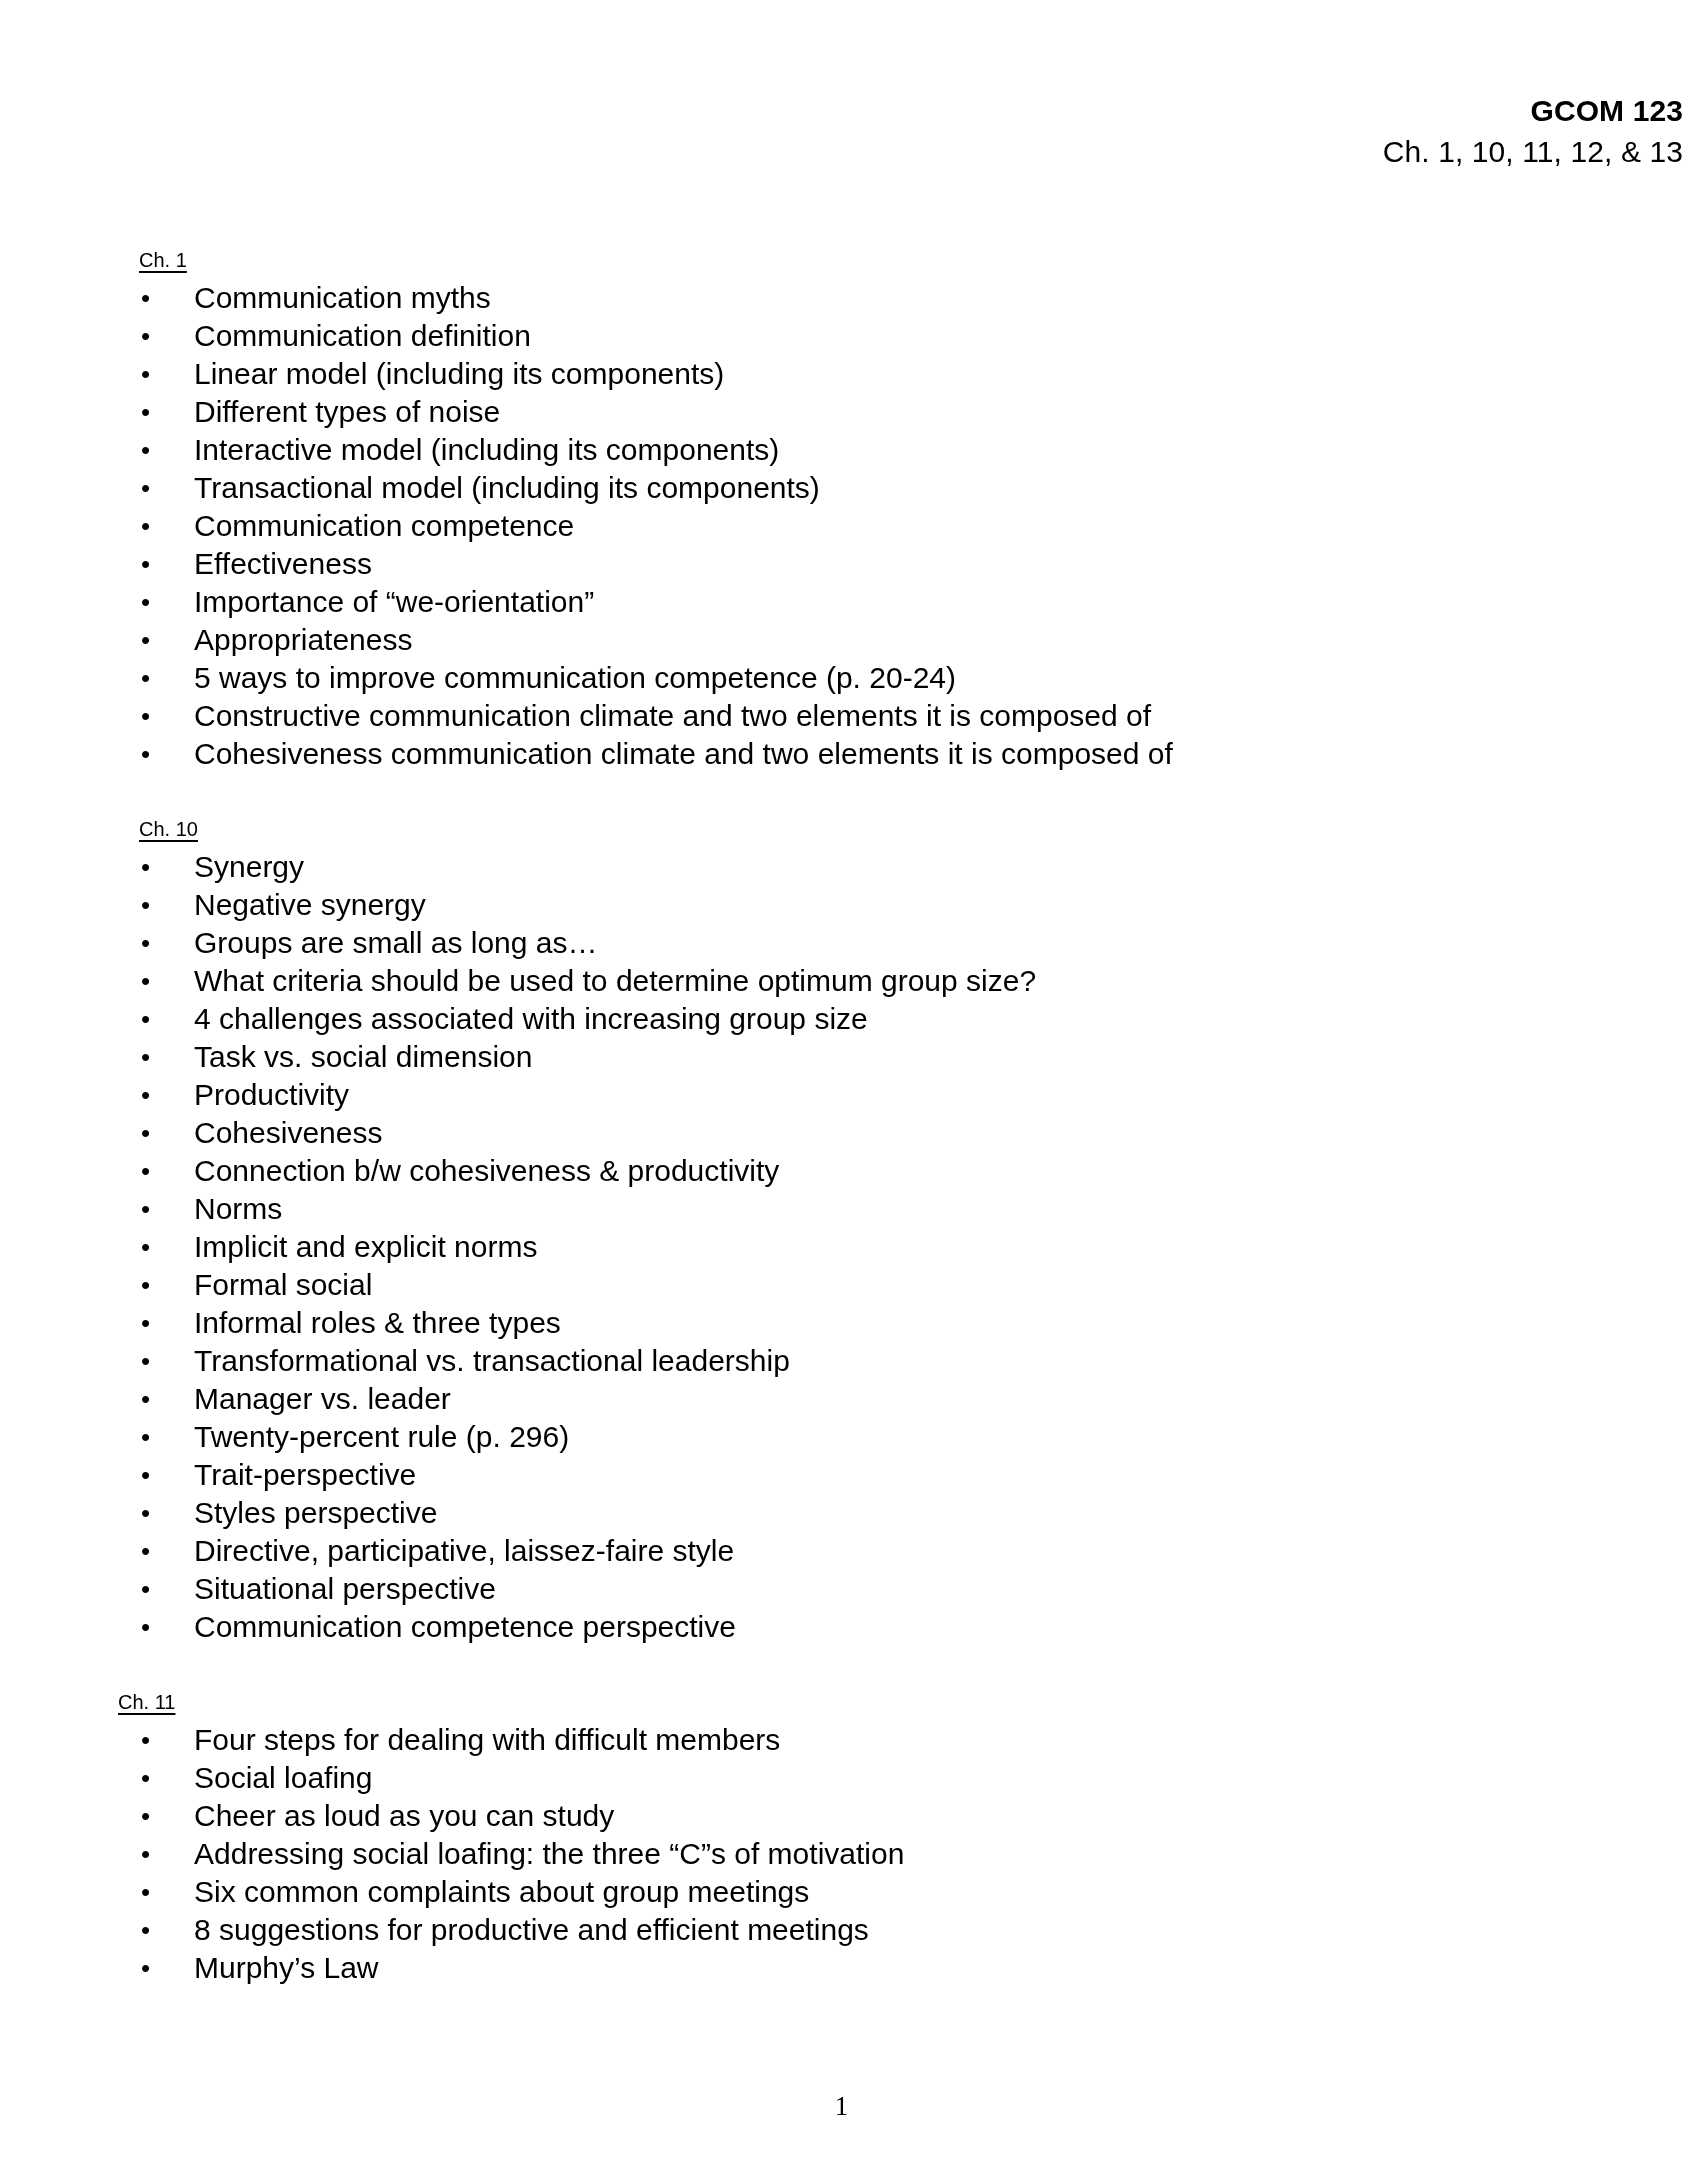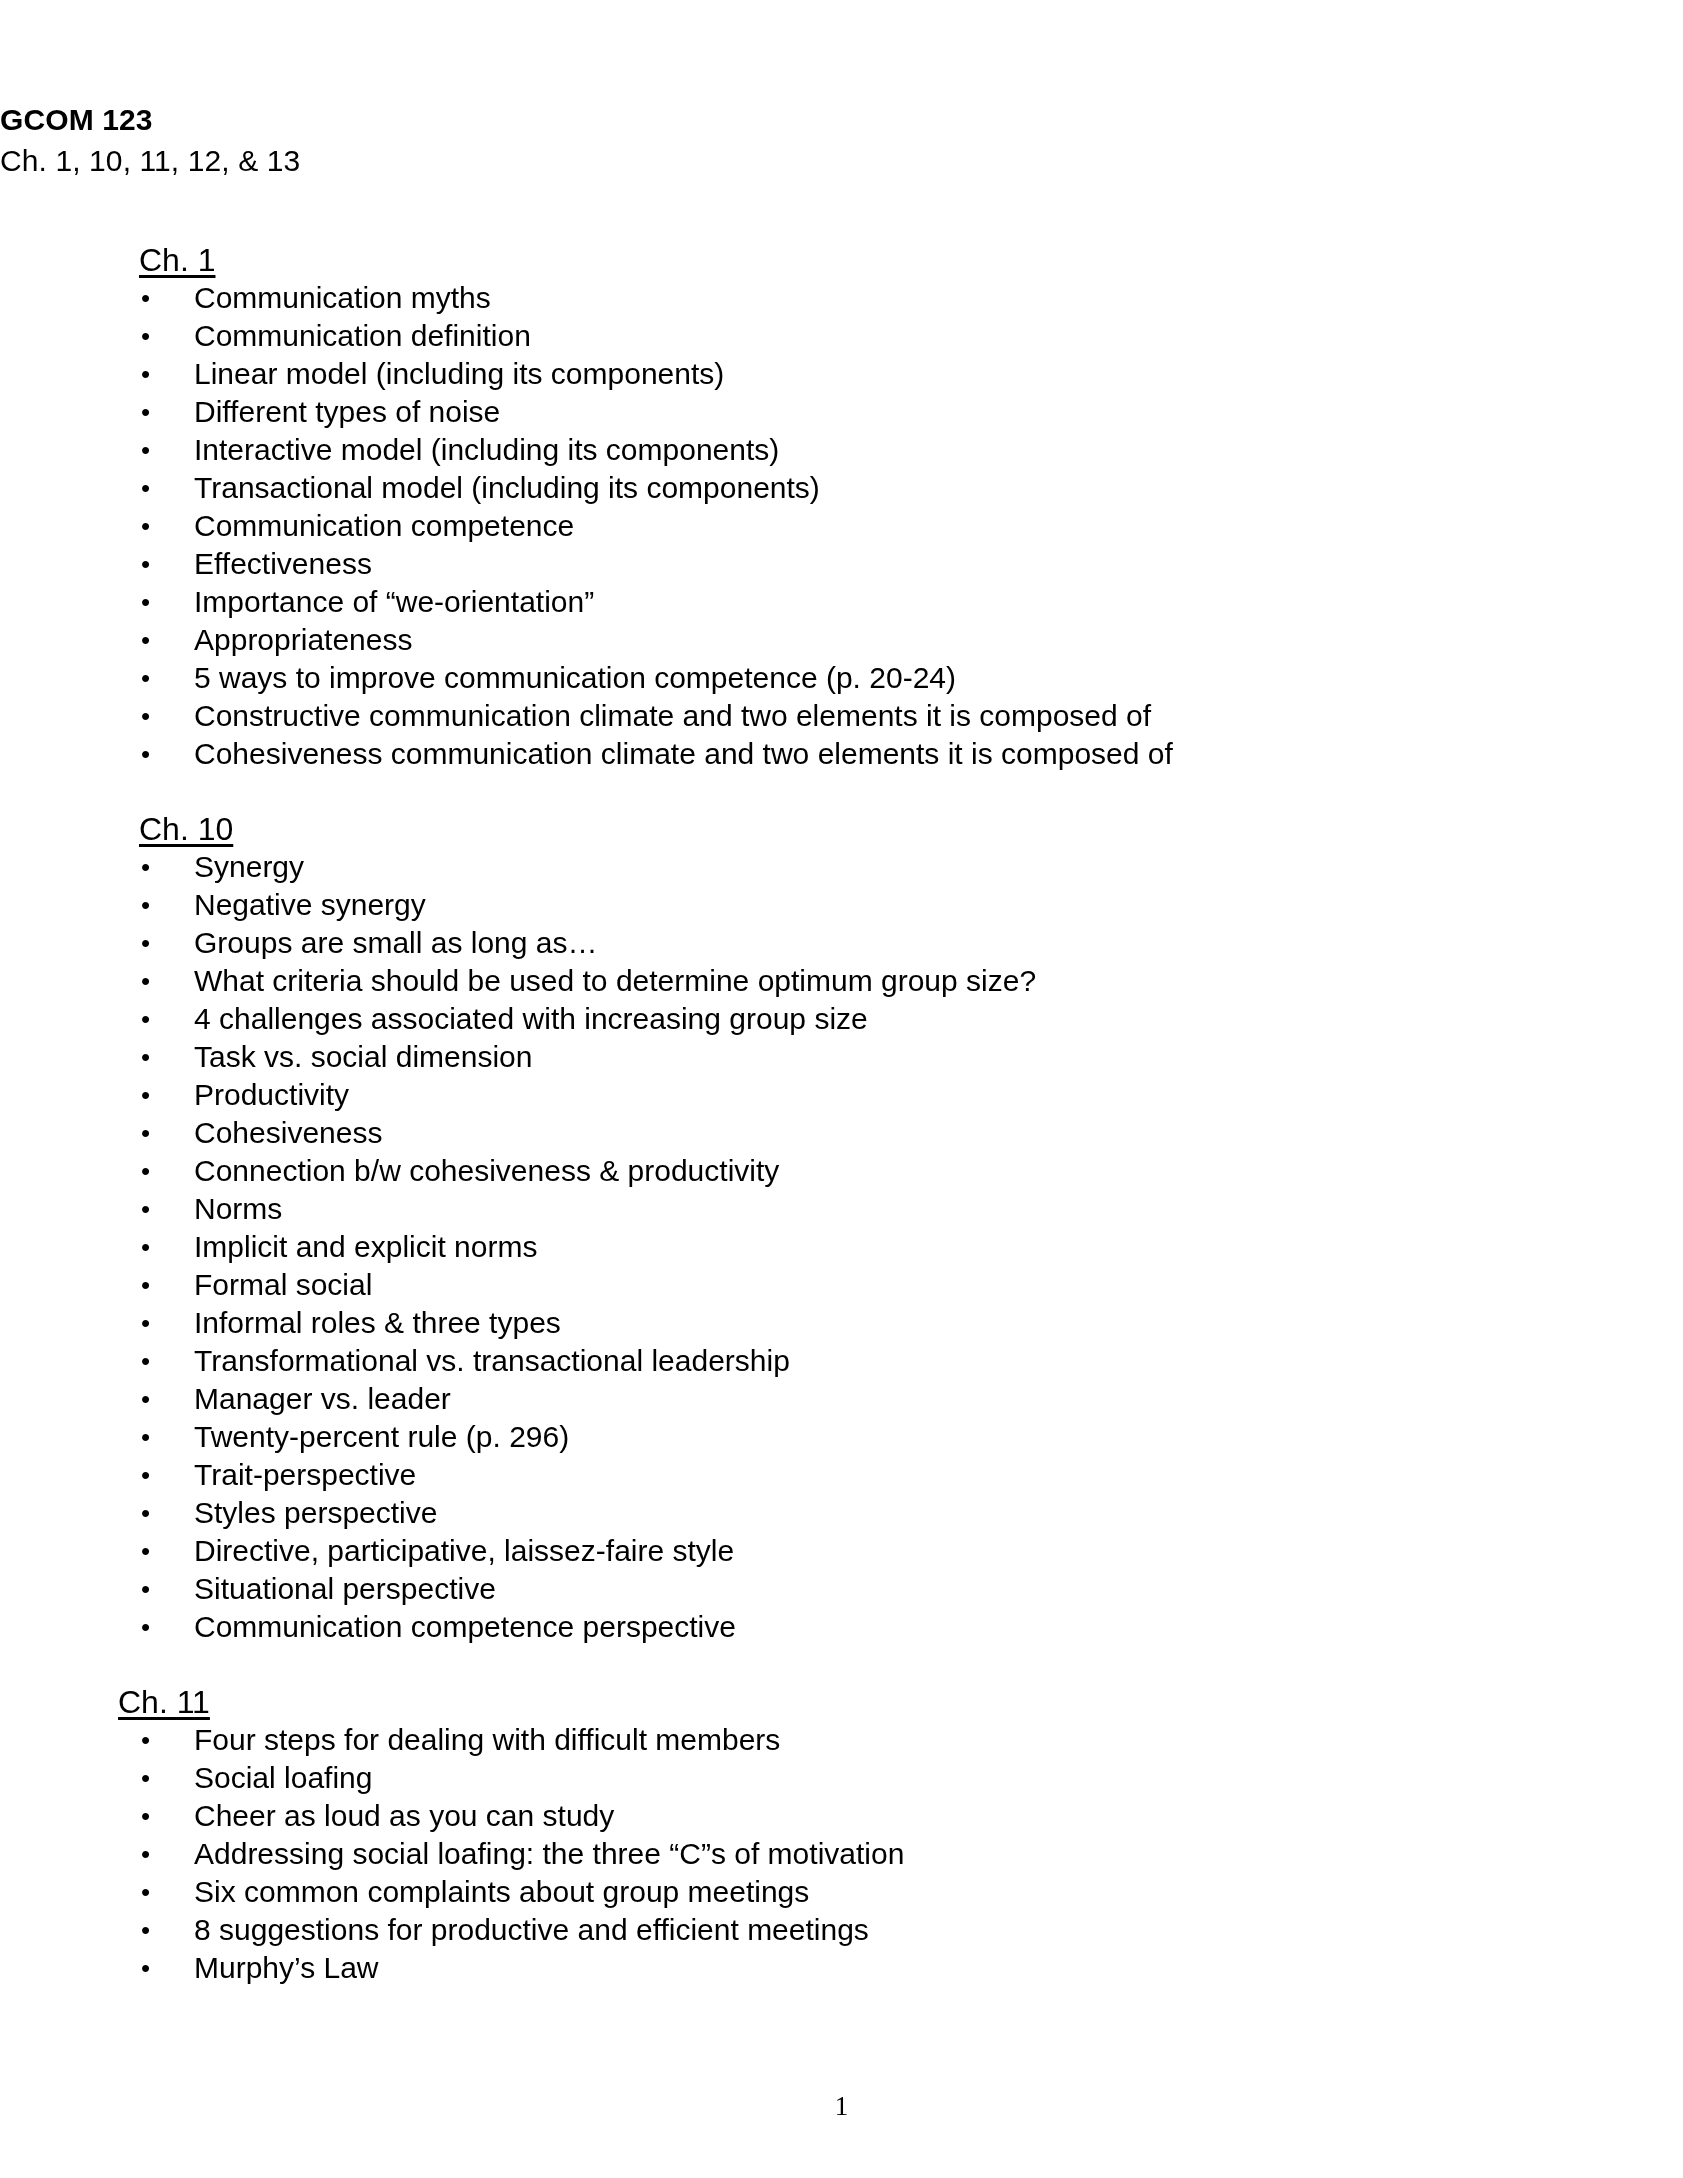--- a/index.html
+++ b/index.html
@@ -17,22 +17,22 @@
     height: 2178px;
     background: #ffffff;
     overflow: hidden;
     box-sizing: border-box;
   }
   
   .title-block {
     position: absolute;
     left: 0;
     right: 0;
-    top: 99px;
-    text-align: left;
+    top: 90px;
+    text-align: right;
   }
   .title-line {
     font-size: 30px;
     line-height: 41px;
     letter-spacing: 0.1px;
   }
   .title-line.bold {
     font-weight: bold;
   }
   
@@ -40,21 +40,21 @@
     position: absolute;
     left: 0;
     top: 241px;
     width: 1683px;
   }
   .section {
     margin: 0;
     padding: 0;
   }
   .section-heading {
-    font-size: 32px;
+    font-size: 20px;
     line-height: 38px;
     margin-left: 139px;
     display: inline-block;
     text-decoration: underline;
     text-underline-offset: 4px;
     white-space: nowrap;
   }
   .section-heading.outdent {
     margin-left: 118px;
   }

